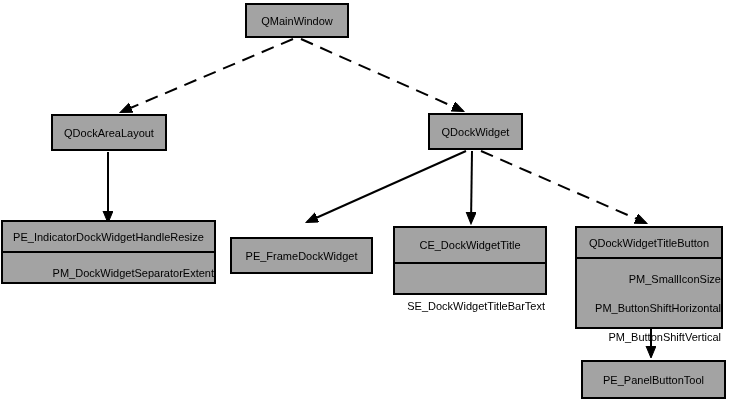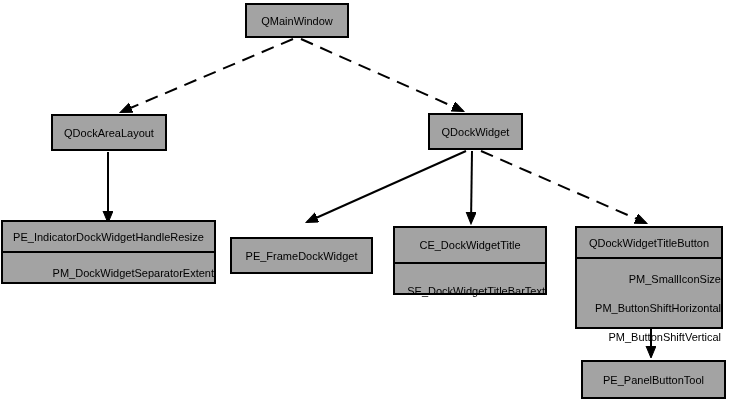--- a/index.html
+++ b/index.html
@@ -105,21 +105,21 @@
     </div>
   </div>
 
   <div class="node simple" style="left:230px; top:225px; width:143px; height:37px;margin-top:12px;">
     <span>PE_FrameDockWidget</span>
   </div>
 
   <div class="node sectioned pad9" style="left:393px; top:226px; width:154px; height:69px;">
     <div class="sect-title" style="height:34px;">CE_DockWidgetTitle</div>
     <div class="divider"></div>
-    <div class="sect-items" style="justify-content:flex-start; padding-top:7px;border-radius:13px;">
+    <div class="sect-items" style="justify-content:flex-start; padding-top:22px;border-radius:13px;">
       <div class="item">SE_DockWidgetTitleBarText</div>
     </div>
   </div>
 
   <div class="node sectioned pad14" style="left:575px; top:226px; width:148px; height:103px;">
     <div class="sect-title" style="height:29px;">QDockWidgetTitleButton</div>
     <div class="divider"></div>
     <div class="sect-items">
       <div class="item">PM_SmallIconSize</div>
       <div class="item">PM_ButtonShiftHorizontal</div>

